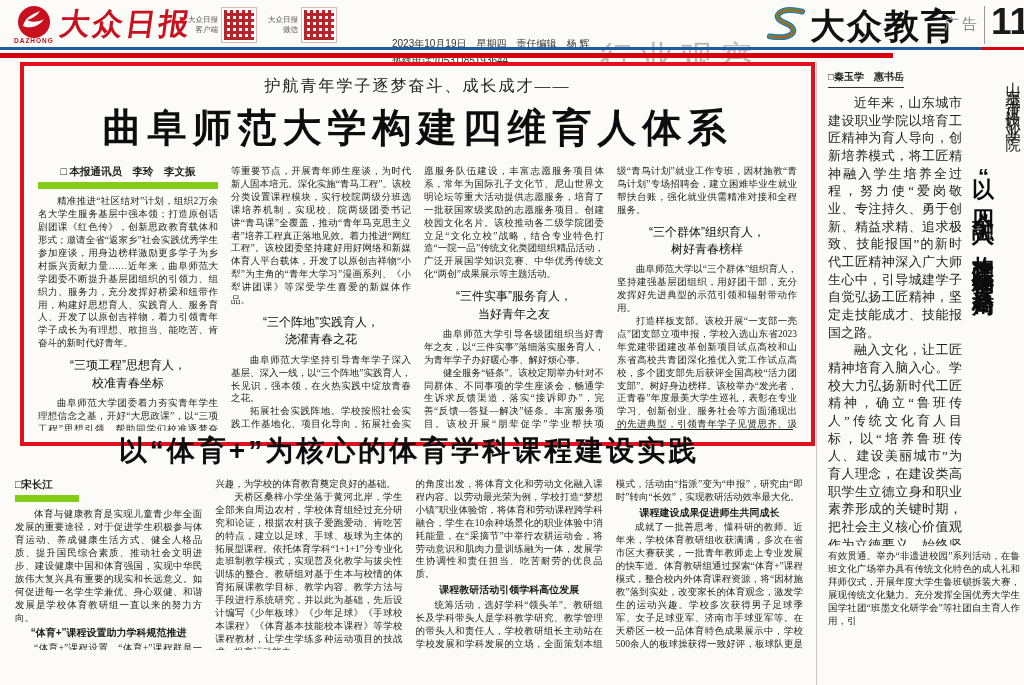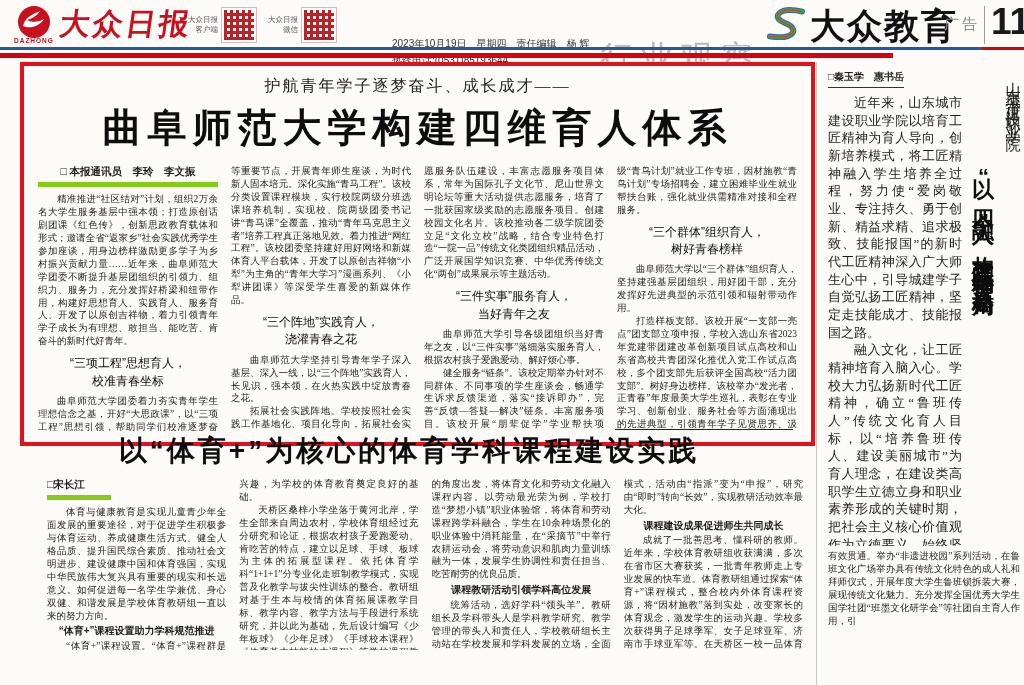--- a/index.html
+++ b/index.html
@@ -29,27 +29,27 @@
   .rule-blue{position:absolute;left:0;top:47px;width:982px;height:3px;background:#2059a5;}
   .rule-red-right{position:absolute;left:982px;top:47px;width:42px;height:3px;background:#d6000f;}
   .rule-red-thick{position:absolute;left:0;top:53px;width:893px;height:5px;background:#d6000f;}
 
   
   .main-box{position:absolute;left:20px;top:62px;width:795px;height:384px;border:4px solid #e3101e;box-sizing:border-box;padding:6px 14px;background:#fcfbf7;}
   .kicker{text-align:center;font-size:16px;letter-spacing:2px;color:#222;margin-top:4px;}
   .main-title{text-align:center;font-family:"Liberation Sans",sans-serif;font-size:39px;font-weight:900;letter-spacing:6px;margin:4px 0 10px;color:#0d0d0d;}
   .cols{display:flex;gap:13px;}
   .cols-main{height:266px;overflow:hidden;}
-  .cols-bottom{height:172px;overflow:hidden;margin-top:8px;margin-left:32px;}
+  .cols-bottom{height:172px;overflow:hidden;margin-top:8px;}
   .news-col{flex:1 1 0;font-size:9.5px;line-height:1.36;overflow:hidden;}
   .col-para{margin:0;text-indent:2em;text-align:justify;}
   .col-para.pc{text-indent:0;}
   .col-subhead{font-family:"Liberation Sans",sans-serif;font-size:12px;font-weight:normal;text-align:center;margin:7px 0 5px;white-space:pre-line;line-height:1.45;color:#0d0d0d;}
   .col-boldhead{font-family:"Liberation Sans",sans-serif;font-weight:bold;font-size:10px;text-align:center;margin:2px 0;text-indent:0;}
-  .col-byline{font-weight:bold;font-size:10.5px;border-bottom:5px solid #84cc16;padding-bottom:3px;margin:0 0 6px;text-indent:0;}
+  .col-byline{font-weight:bold;font-size:10.5px;border-bottom:7px solid #84cc16;padding-bottom:3px;margin:0 0 6px;text-indent:0;}
   .cols-main .col-byline{text-align:center;}
   .cols-bottom .col-byline{width:64px;text-align:left;}
   .end-rule{position:absolute;right:18px;bottom:12px;width:178px;height:1px;background:#222;}
 
   
   .bottom-art{position:absolute;left:15px;top:432px;width:788px;height:233px;overflow:hidden;}
   .bottom-title{text-align:center;font-family:"Liberation Sans",sans-serif;font-size:28px;font-weight:900;letter-spacing:3px;margin:0;color:#0d0d0d;}
 
   
   .v-divider{position:absolute;left:816px;top:62px;width:1px;height:623px;background:#c9c7c2;}
@@ -127,21 +127,21 @@
           <p class="col-para pc">等重要节点，开展青年师生座谈，为时代新人固本培元。深化实施“青马工程”。该校分类设置课程模块，实行校院两级分班选课培养机制，实现校、院两级团委书记讲“青马课”全覆盖，推动“青年马克思主义者”培养工程真正落地见效。着力推进“网红工程”。该校团委坚持建好用好网络和新媒体育人平台载体，开发了以原创吉祥物“小犁”为主角的“青年大学习”漫画系列、《小犁讲团课》等深受学生喜爱的新媒体作品。</p>
           <h4 class="col-subhead">“三个阵地”实践育人，
 浇灌青春之花</h4>
           <p class="col-para">曲阜师范大学坚持引导青年学子深入基层、深入一线，以“三个阵地”实践育人，长见识，强本领，在火热实践中绽放青春之花。</p>
           <p class="col-para">拓展社会实践阵地。学校按照社会实践工作基地化、项目化导向，拓展社会实践内容与形式，与社区、企业、中小学等开展团建联建活动，开展好大学生暑期文化科技卫生“三下乡”社会实践活动。该校多次被授予全国和省级暑期社会实践优秀组织单位。培育志愿服务品牌。学校把志愿服务工作与全国文明校园建设相结合，坚持强化志</p>
         </div>
         <div class="news-col">
           <p class="col-para pc">愿服务队伍建设，丰富志愿服务项目体系，常年为国际孔子文化节、尼山世界文明论坛等重大活动提供志愿服务，培育了一批获国家级奖励的志愿服务项目。创建校园文化名片。该校推动各二级学院团委立足“文化立校”战略，结合专业特色打造“一院一品”传统文化类团组织精品活动，广泛开展国学知识竞赛、中华优秀传统文化“两创”成果展示等主题活动。</p>
           <h4 class="col-subhead">“三件实事”服务育人，
 当好青年之友</h4>
-          <p class="col-para">曲阜师范大学引导各级团组织当好青年之友，以“三件实事”落细落实服务育人，根据农村孩子爱跑爱动、解好烦心事。</p>
+          <p class="col-para">曲阜师范大学引导各级团组织当好青年之友，以“三件实事”落细落实服务育人，为青年学子办好暖心事、解好烦心事。</p>
           <p class="col-para">健全服务“链条”。该校定期举办针对不同群体、不同事项的学生座谈会，畅通学生诉求反馈渠道，落实“接诉即办”，完善“反馈—答疑—解决”链条。丰富服务项目。该校开展“朋辈促学”学业帮扶项目、“兴趣引领”第二课堂项目、“权益并肩”维护权益项目、“情满校园”生活服务项目等，学团骨干带头公开承诺为学生办实事。做好就业帮扶。该校成立校、院、团支部三</p>
         </div>
         <div class="news-col">
           <p class="col-para pc">级“青鸟计划”就业工作专班，因材施教“青鸟计划”专场招聘会，建立困难毕业生就业帮扶台账，强化就业供需精准对接和全程服务。</p>
           <h4 class="col-subhead">“三个群体”组织育人，
 树好青春榜样</h4>
           <p class="col-para">曲阜师范大学以“三个群体”组织育人，坚持建强基层团组织，用好团干部，充分发挥好先进典型的示范引领和辐射带动作用。</p>
           <p class="col-para">打造样板支部。该校开展“一支部一亮点”团支部立项申报，学校入选山东省2023年党建带团建改革创新项目试点高校和山东省高校共青团深化推优入党工作试点高校，多个团支部先后获评全国高校“活力团支部”。树好身边榜样。该校举办“发光者，正青春”年度最美大学生巡礼，表彰在专业学习、创新创业、服务社会等方面涌现出的先进典型，引领青年学子见贤思齐、汲取榜样力量滋养。建好学生社团。该校出台《曲阜师范大学学生社团建设管理办法》，全校所有社团建立团支部，以团支部为单位进行明星社团和优秀社团的评选，促进学生社团规范和活力双提升。</p>
         </div>
       </div>

